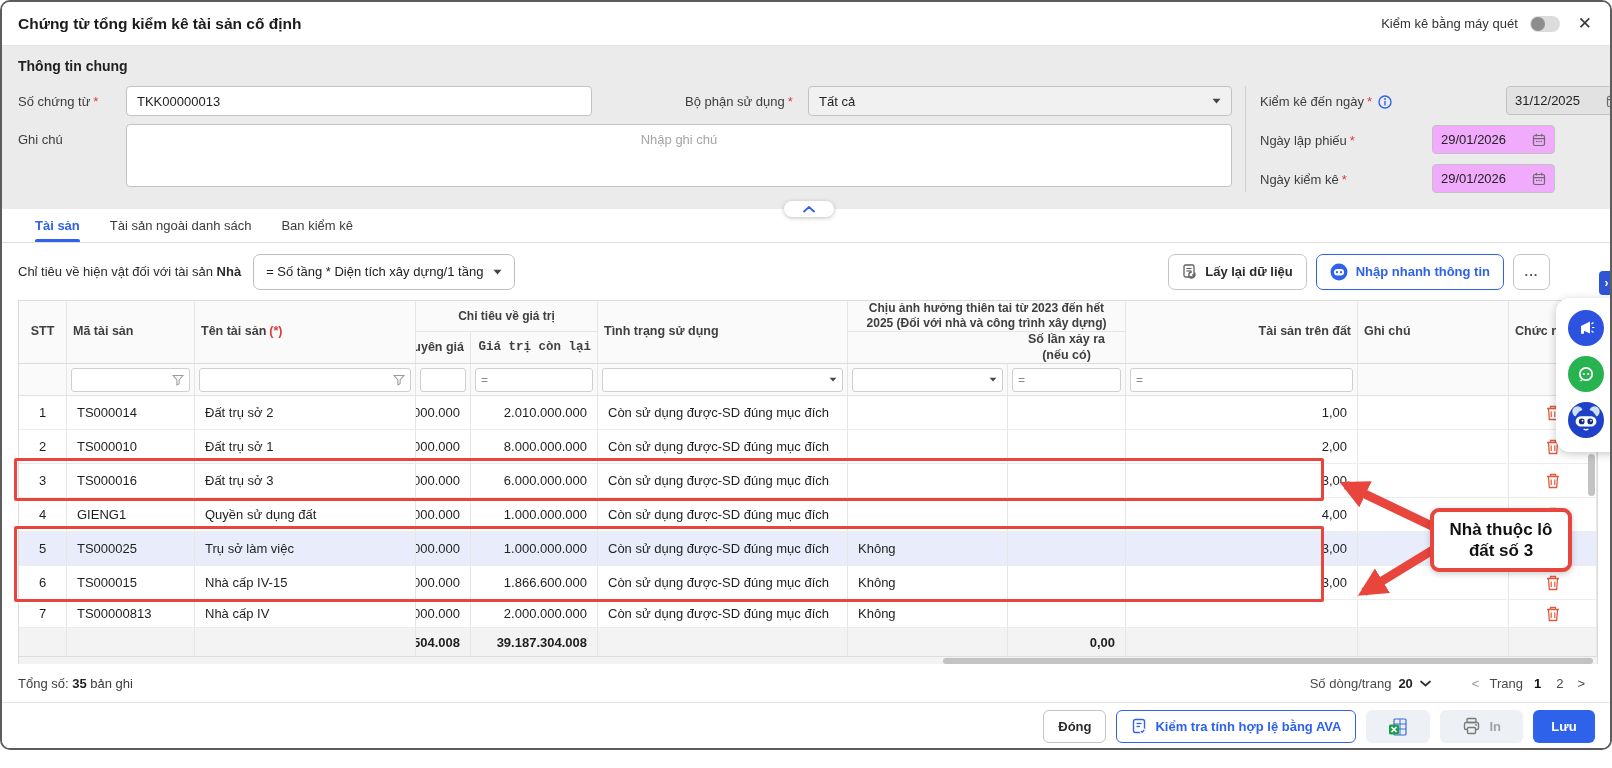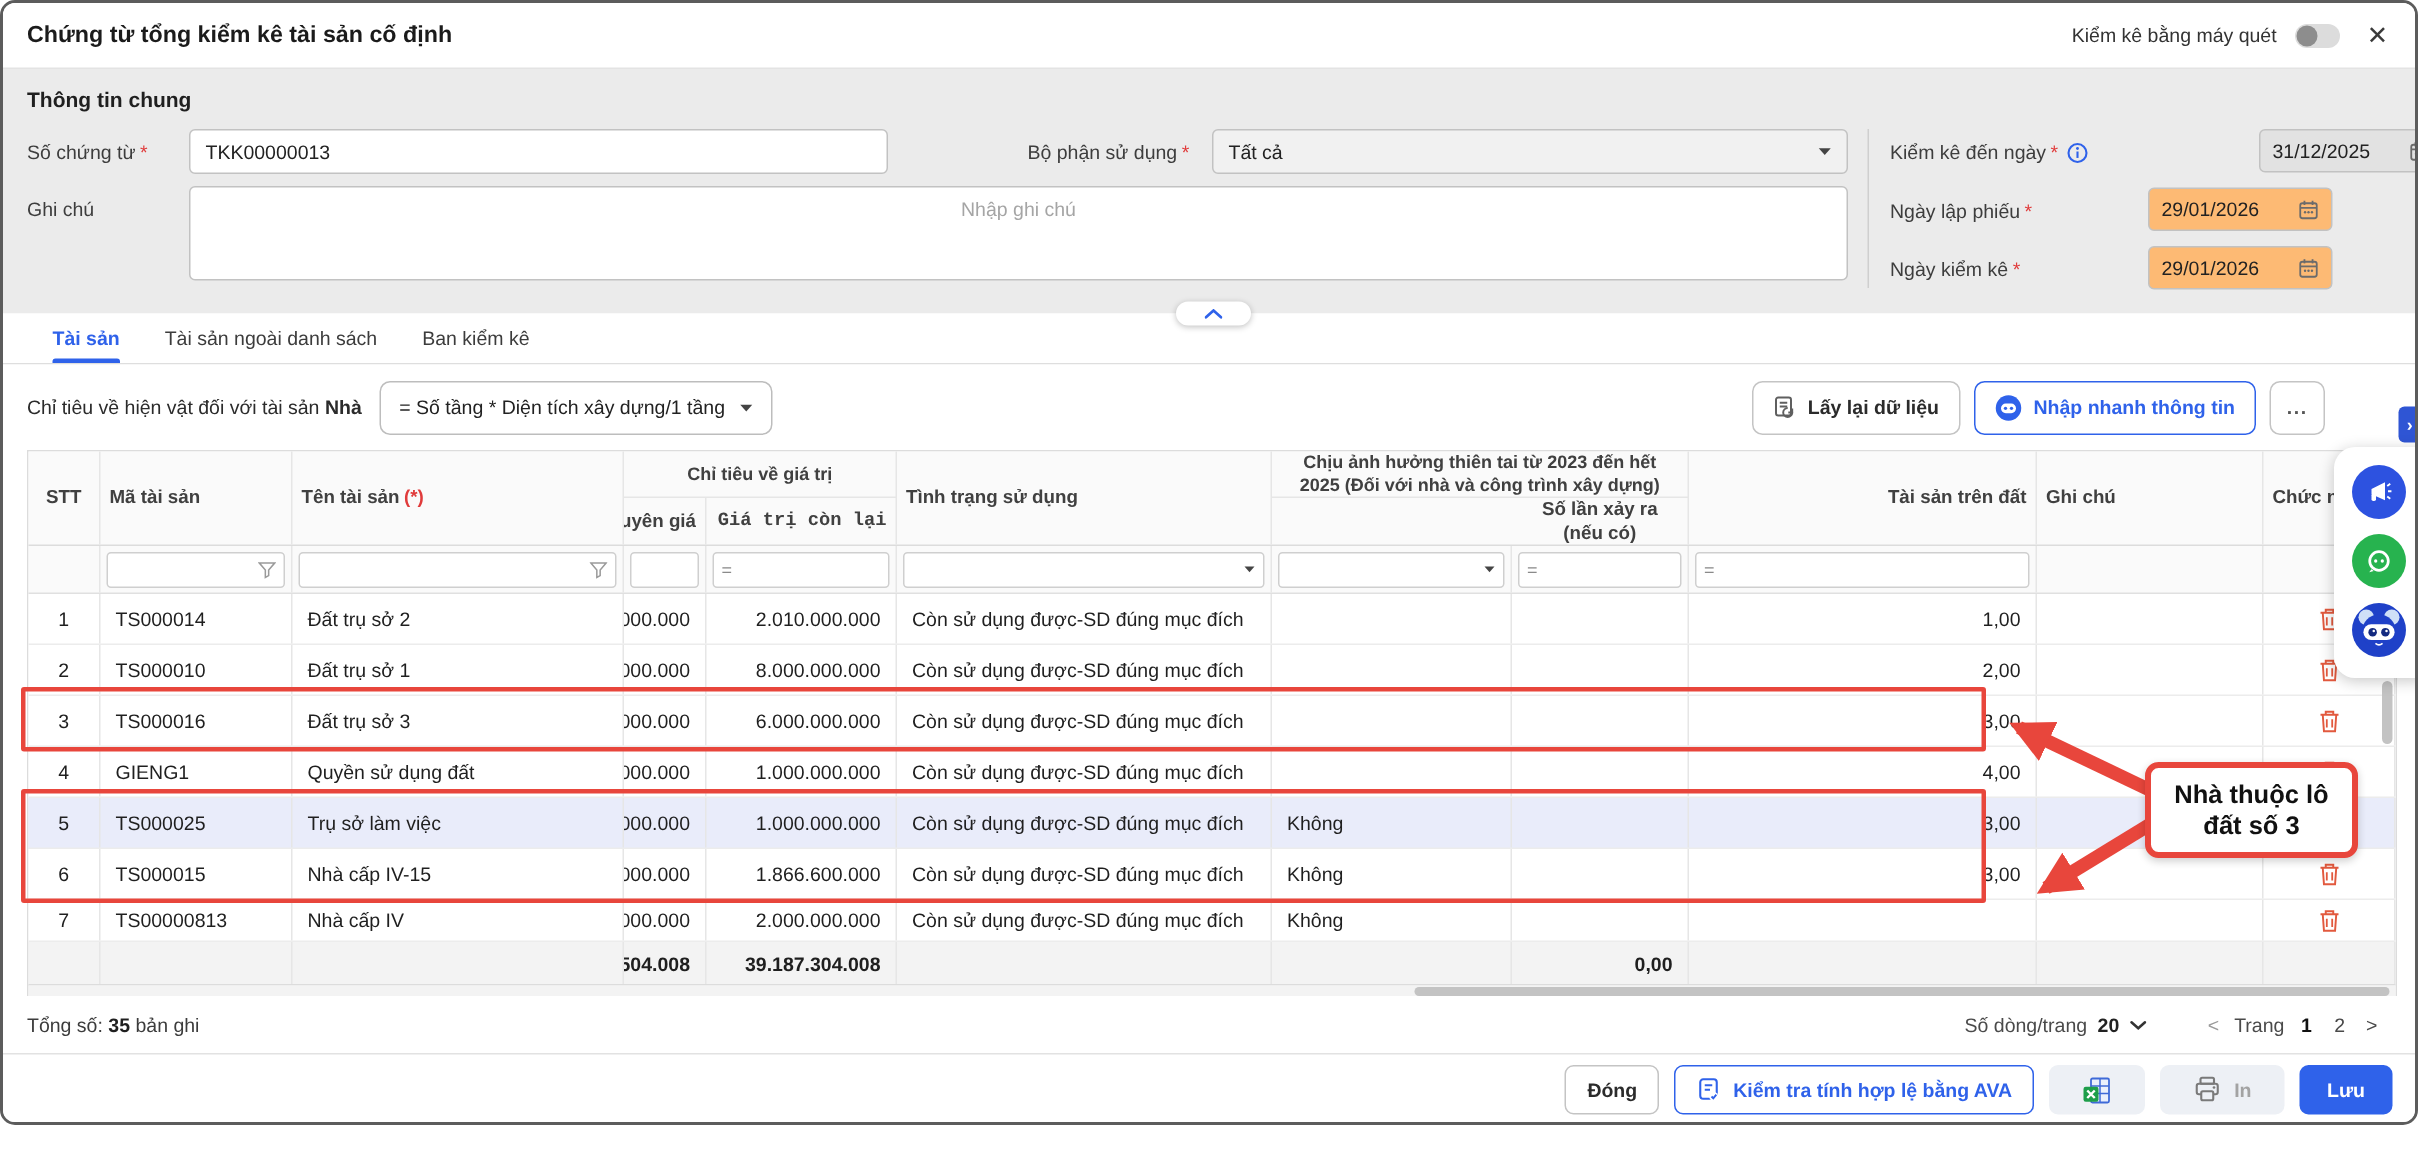--- a/index.html
+++ b/index.html
@@ -22,21 +22,21 @@
   .section-title { position:absolute; left:16px; top:12px; font-size:14px; font-weight:700; color:#1f1f1f; }
   .lbl { position:absolute; font-size:13px; color:#3d3d3d; }
   .req { color:#e03b3b; margin-left:3px; }
   .inp { position:absolute; background:#fff; border:1px solid #c2c2c2; border-radius:4px;
          font-size:13px; color:#222; padding:0 10px; font-family:"Liberation Sans",sans-serif; }
   .inp::placeholder { color:#a5a5a5; }
   textarea.inp { resize:none; padding-top:7px;text-align:center; }
   .select-box { position:absolute; background:#f1f1f1; border:1px solid #c2c2c2; border-radius:4px;
                 display:flex; align-items:center; padding:0 10px; font-size:13px; color:#222; cursor:pointer; }
   .select-box .caret { margin-left:auto; }
-  .date-box { position:absolute; background:#fdba74; border:1px solid #c2c2c2; border-radius:4px;
+  .date-box { position:absolute; background:#f0abfc; border:1px solid #c2c2c2; border-radius:4px;
               display:flex; align-items:center; padding:0 8px; font-size:13px; color:#222; cursor:pointer; }
   .date-box.disabled { background:#e2e2e2; }
   .date-box .cal { margin-left:auto; }
   .vdivider { position:absolute; left:1243px; top:84px; width:1px; height:106px; background:#cfcfcf; }
 
   .collapse-pill { position:absolute; left:782px; top:199px; width:50px; height:16px; background:#fff;
                    border-radius:9px; box-shadow:0 1px 4px rgba(0,0,0,.25); display:flex; align-items:center;
                    justify-content:center; cursor:pointer; z-index:5; }
 
   

